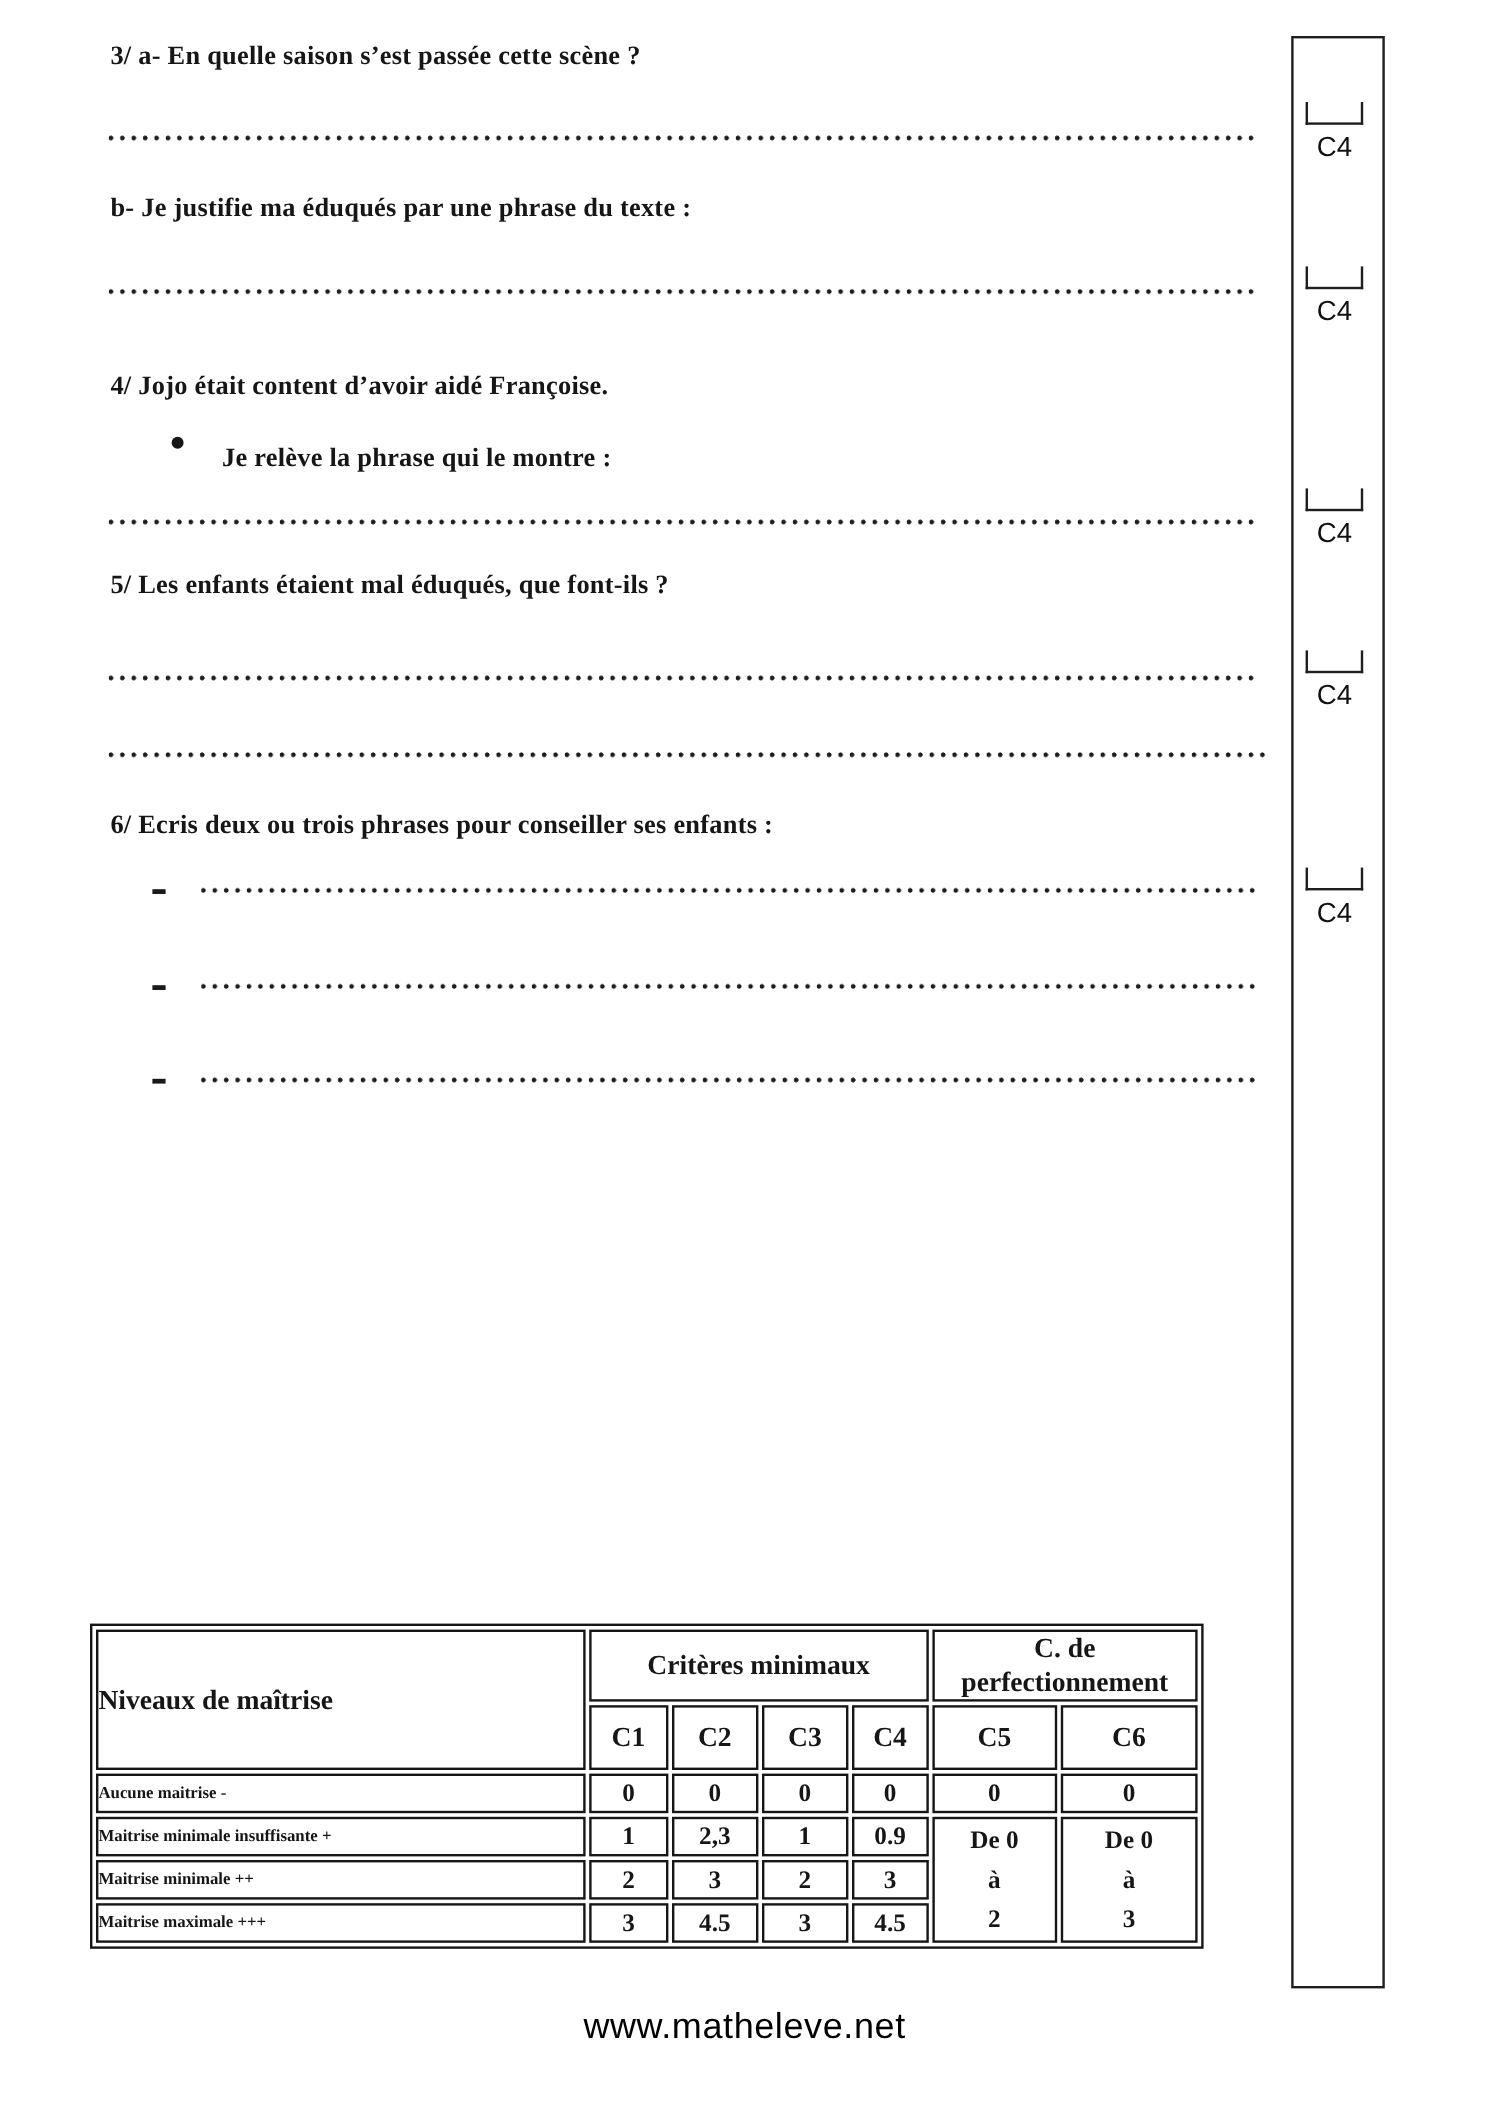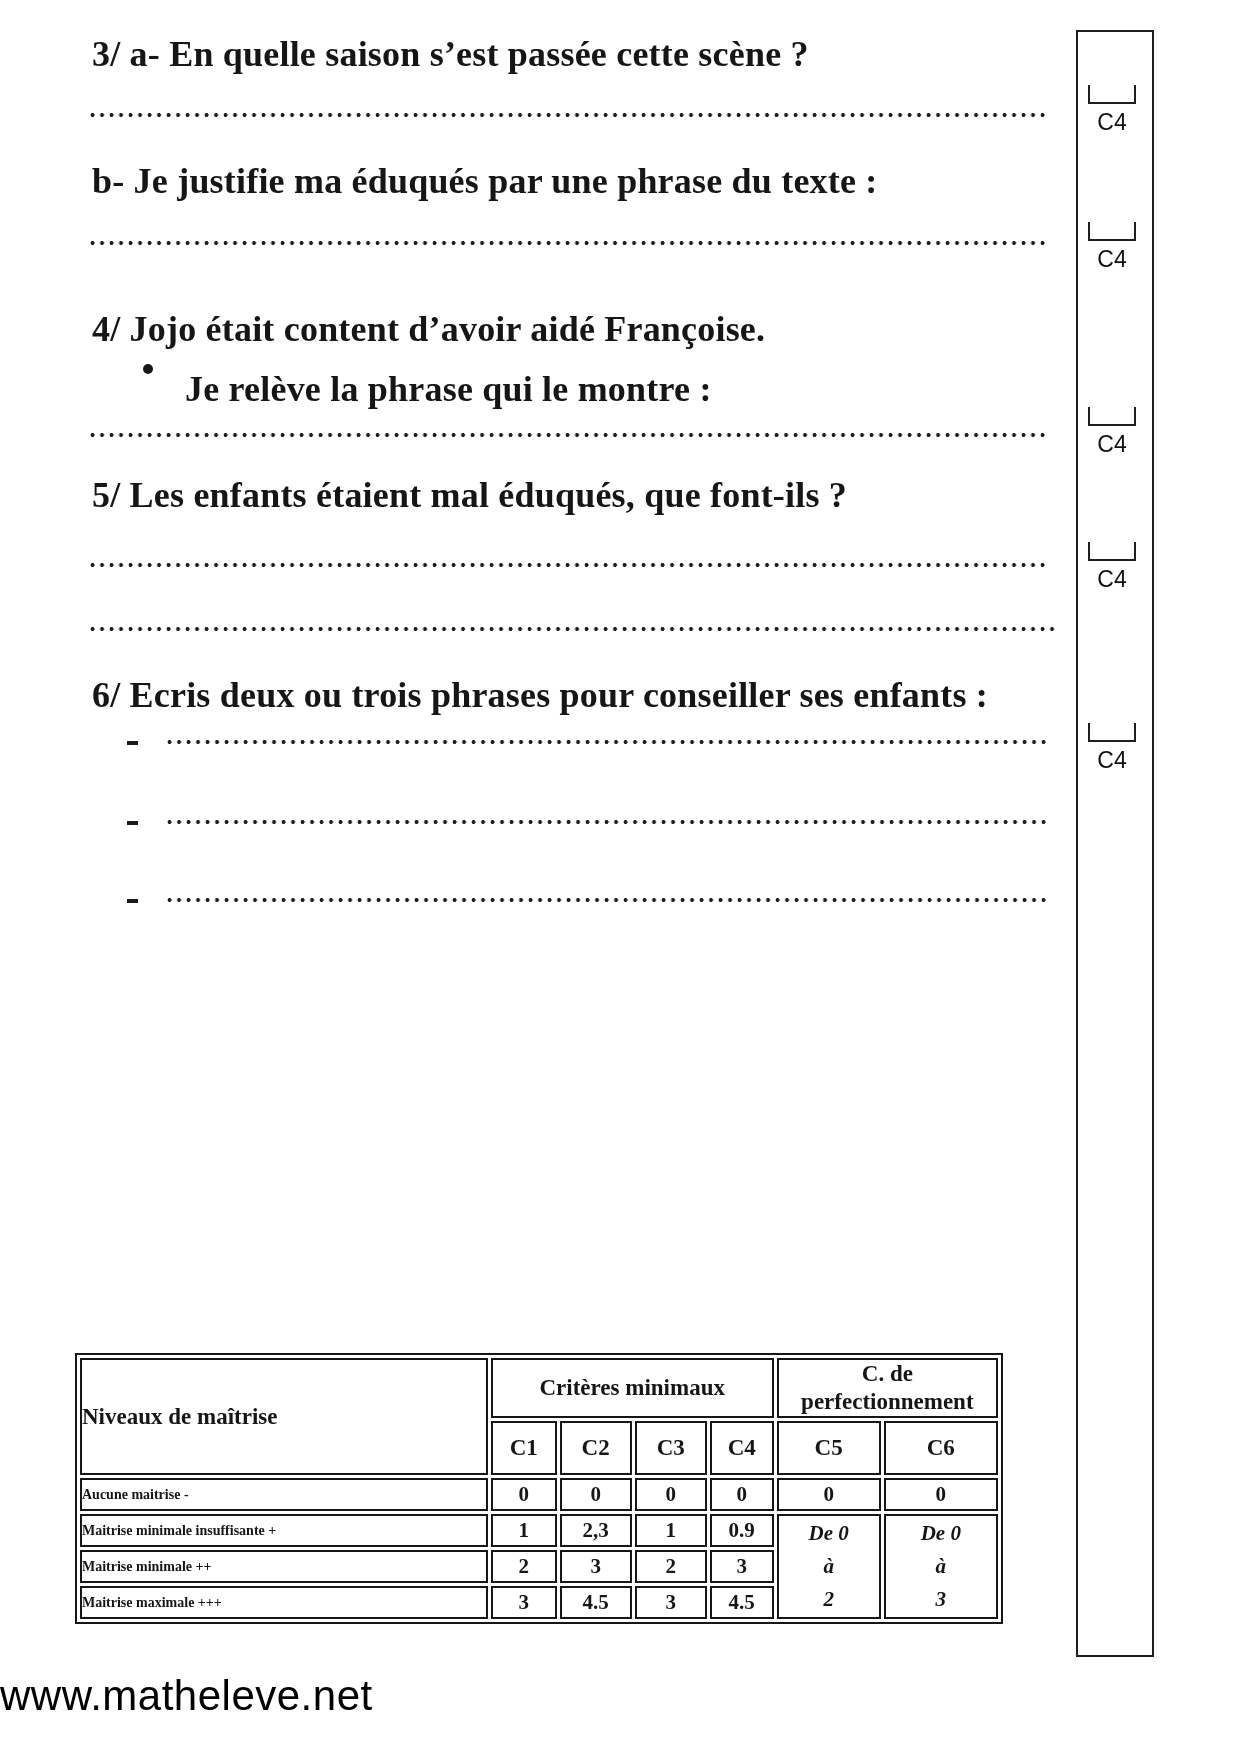--- a/index.html
+++ b/index.html
@@ -2,21 +2,21 @@
 <html><head>
 <meta charset="utf-8">
 <style>
   html,body{margin:0;padding:0;}
   body{
     width:1241px;height:1755px;position:relative;background:#ffffff;
     font-family:"Liberation Serif", serif;color:#1a1a1a;overflow:hidden;
   }
   
   .q{
-    position:absolute;left:92px;font-weight:bold;font-size:36px;
+    position:absolute;left:92px;font-weight:bold;font-size:22px;
     white-space:nowrap;letter-spacing:.2px;color:#161616;
   }
   
   .dots{
     position:absolute;height:6px;background-repeat:repeat-x;
     background-image:radial-gradient(circle at 2.5px 3px, #1c1c1c 1.7px, transparent 2.2px);
     background-size:9.5px 6px;
   }
   .dash-mark{position:absolute;width:11px;height:3.5px;background:#1a1a1a;}
   .bullet-dot{position:absolute;width:10px;height:10px;border-radius:50%;background:#161616;}
@@ -43,25 +43,25 @@
   .grade-table td{
     border:2px solid #161616;font-weight:bold;color:#161616;
     padding:0;vertical-align:middle;overflow:hidden;
   }
   .gt-head{font-size:23px;text-align:center;line-height:1.22;}
   .gt-rowhead{font-size:23px;text-align:left;padding-left:14px;margin-top:16px;}
   .gt-label{font-size:14px;text-align:left;padding-left:10px;height:29px;}
   .gt-num{font-size:21px;text-align:center;height:29px;}
   .gt-crit{font-size:23px;text-align:center;height:50px;margin-top:12px;}
   .gt-merge{font-size:21px;text-align:center;vertical-align:middle;}
-  .gt-merge .ln{display:block;line-height:33px;font-style:italic;}
+  .gt-merge .ln{display:block;line-height:33px;}
   
   .footer{
-    position:absolute;left:0;top:1672px;width:1241px;
-    font-family:"Liberation Sans", sans-serif;font-size:42px;color:#000;
+    position:absolute;left:0;top:1672px;width:1241px;text-align:center;
+    font-family:"Liberation Sans", sans-serif;font-size:30px;color:#000;
     letter-spacing:.5px;
   }
 </style>
 </head>
 <body>
 
 <div class="q" style="top:33px">3/ a- En quelle saison s’est passée cette scène ?</div>
 <div class="dots" style="left:90px;top:112px;width:958px"></div>
 
 <div class="q" style="top:160px">b- Je justifie ma éduqués par une phrase du texte :</div>

